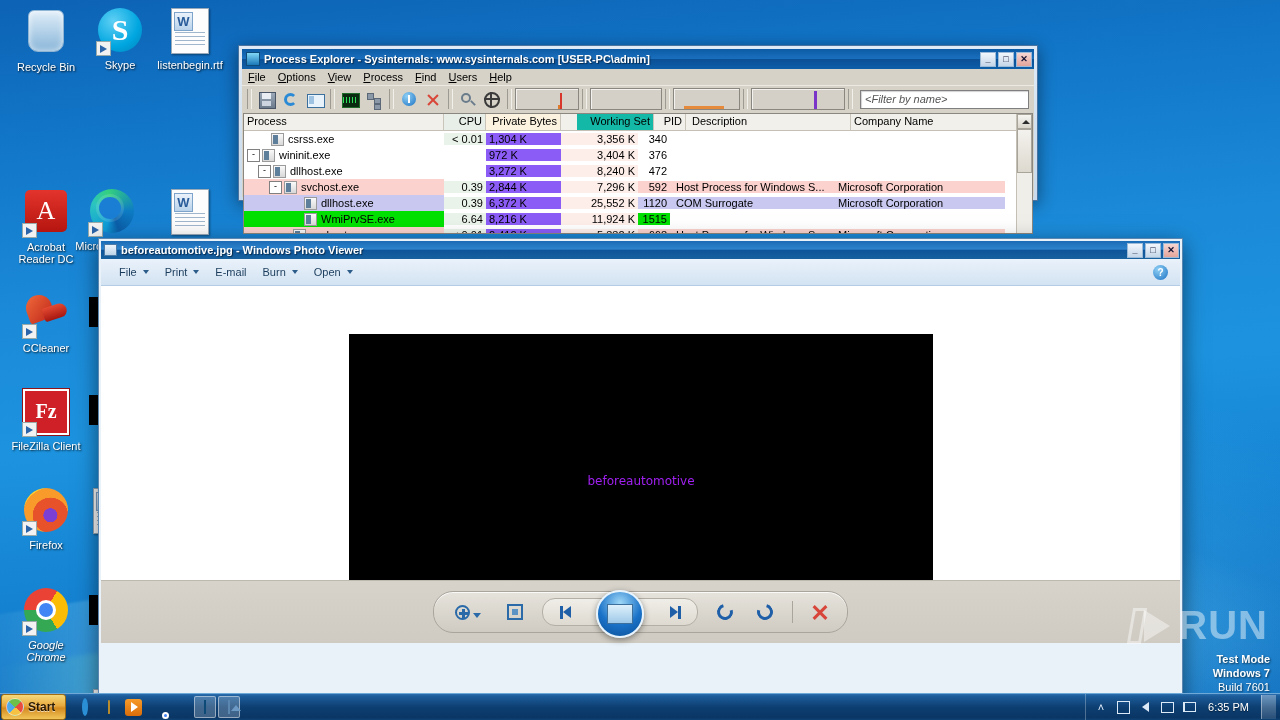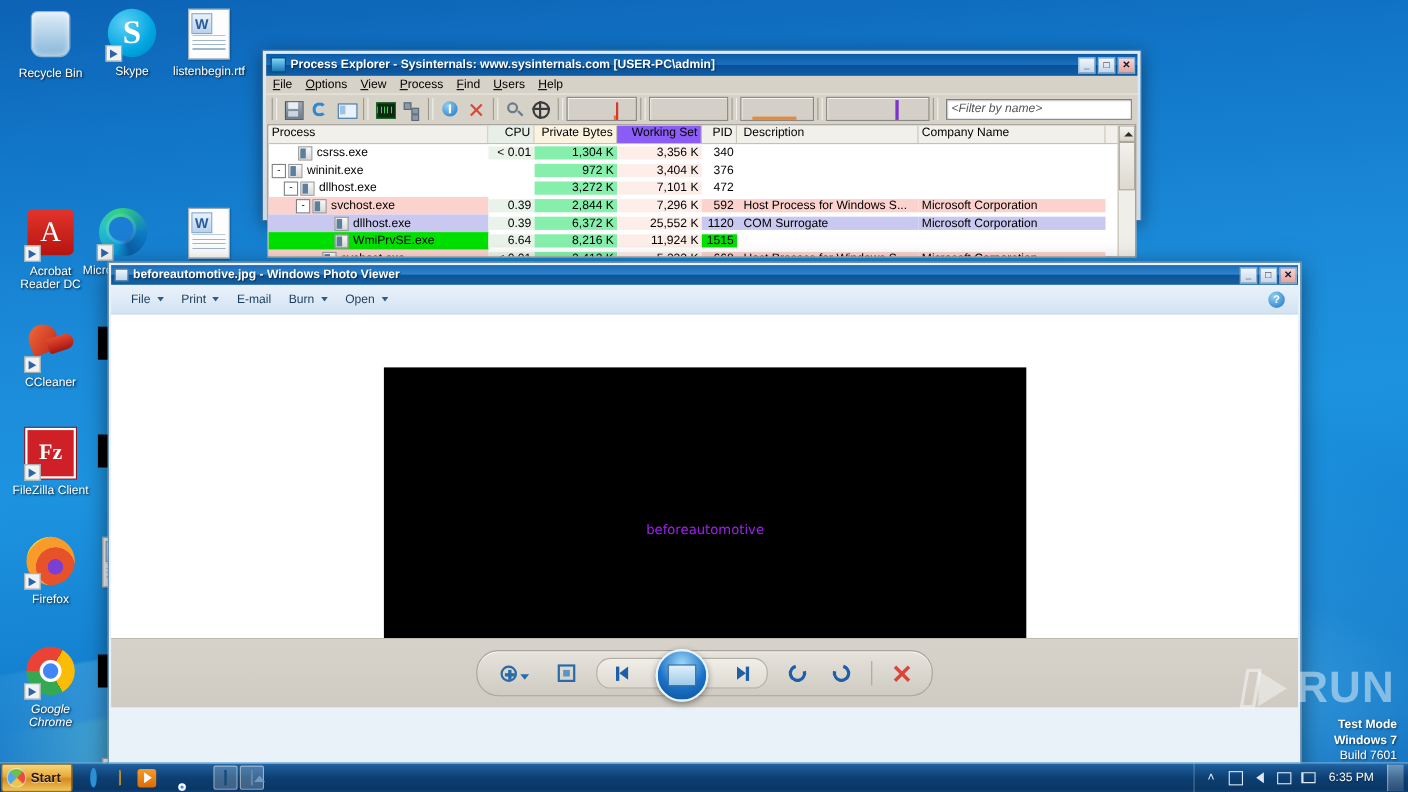--- a/index.html
+++ b/index.html
@@ -128,27 +128,27 @@
     display:flex;align-items:center;padding:0 4px;font-style:italic;color:#555;font-size:11px;}
   .pe-list{background:#fff;border:1px solid #8a8780;box-shadow:inset 1px 1px 0 #fff;
     margin:1px 1px 0 1px;height:119px;position:relative;overflow:hidden;}
   .pe-hdr{display:flex;height:16px;background:#f1f0ea;border-bottom:1px solid #c4c0b6;
     font-size:11px;color:#000;}
   .pe-hdr .c{box-sizing:border-box;padding:1px 3px 0 3px;border-right:1px solid #c9c5bb;overflow:hidden;white-space:nowrap;}
   .pe-row{display:flex;height:16px;font-size:11px;align-items:center;}
   .pe-row .c{box-sizing:border-box;padding:0 3px;overflow:hidden;white-space:nowrap;}
   .c-proc{width:200px;}
   .c-cpu{width:42px;text-align:right;background:#eaf3ea;}
-  .c-pb{width:75px;text-align:right;background:#86efac;}
+  .c-pb{width:75px;text-align:left;background:#8b5cf6;}
   .c-ws{width:77px;text-align:right;background:#fdeeea;}
   .c-pid{width:32px;text-align:right;}
   .c-desc{width:165px;padding-left:6px!important;}
   .c-comp{width:170px;}
   .c-last{flex:1;}
-  .hdr-cpu{background:#e8efe8;} .hdr-pb{background:#fbf2e0;} .hdr-ws{background:#8b5cf6;}
+  .hdr-cpu{background:#e8efe8;} .hdr-pb{background:#fbf2e0;} .hdr-ws{background:#14b8a6;margin-left:16px;}
   .row-pink .c-pid,.row-pink .c-desc,.row-pink .c-comp,.row-pink .c-last{background:#fbd2cd;}
   .row-pink .c-proc{background:#fbd2cd;}
   .row-pink .c-cpu{background:#eaf3ea;}
   .row-blue .c-proc,.row-blue .c-pid,.row-blue .c-desc,.row-blue .c-comp,.row-blue .c-last{background:#c8c8f0;}
   .row-green .c-proc,.row-green .c-pid,.row-green .c-desc,.row-green .c-comp,.row-green .c-last{background:#00e000;}
   .tree{display:flex;align-items:center;height:16px;}
   .tnode{width:11px;height:11px;border:1px solid #808080;background:#fff;
     font-size:9px;line-height:9px;text-align:center;margin-right:2px;color:#000;flex:0 0 auto;}
   .pico{width:13px;height:13px;margin-right:4px;flex:0 0 auto;position:relative;
     background:linear-gradient(180deg,#fafafa,#d8d8d8);border:1px solid #9b9b9b;box-sizing:border-box;}
@@ -504,21 +504,21 @@
           <div class="pe-row">
             <div class="c c-proc">
               <div class="tree" style="padding-left: 11px;">
                 <div class="tnode">-</div>
                 <div class="pico"></div>
                 <span>dllhost.exe</span>
               </div>
             </div>
             <div class="c c-cpu"></div>
             <div class="c c-pb">3,272 K</div>
-            <div class="c c-ws">7,101 K</div>
+            <div class="c c-ws">8,240 K</div>
             <div class="c c-pid">472</div>
             <div class="c c-desc"></div>
             <div class="c c-comp"></div>
             <div class="c c-last"></div>
           </div>
           <div class="pe-row row-pink">
             <div class="c c-proc">
               <div class="tree" style="padding-left: 22px;">
                 <div class="tnode">-</div>
                 <div class="pico"></div>

